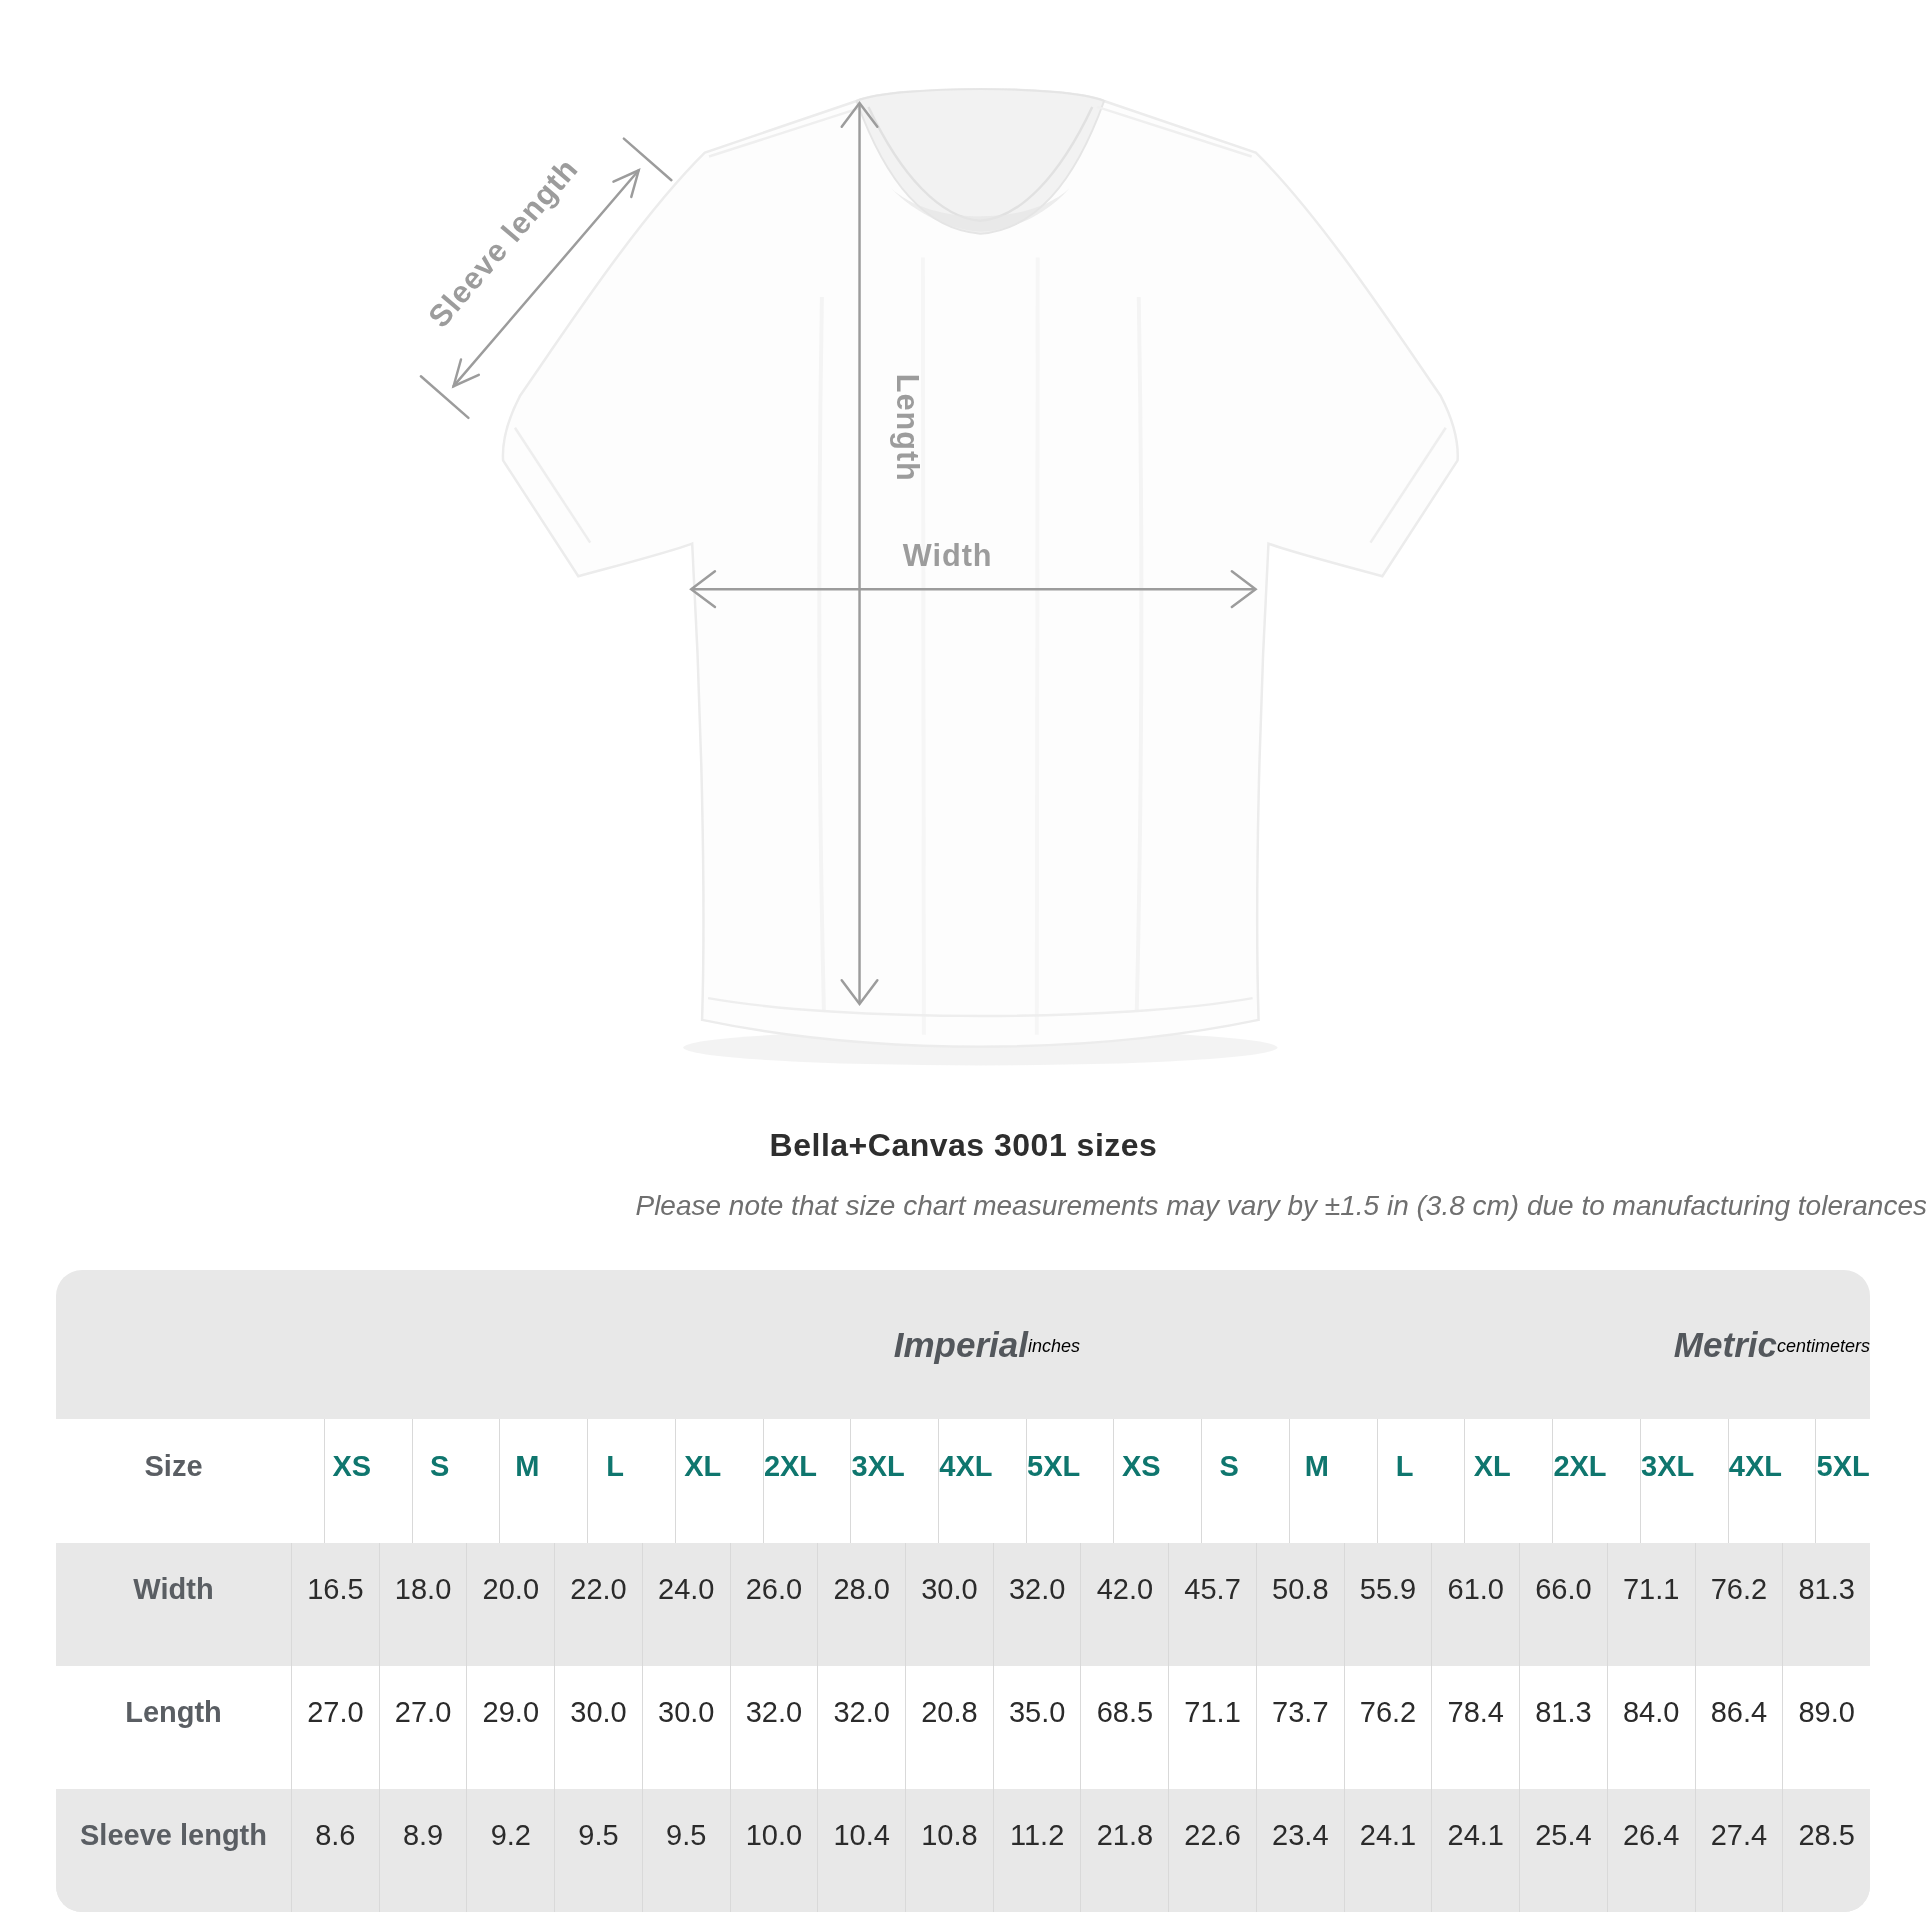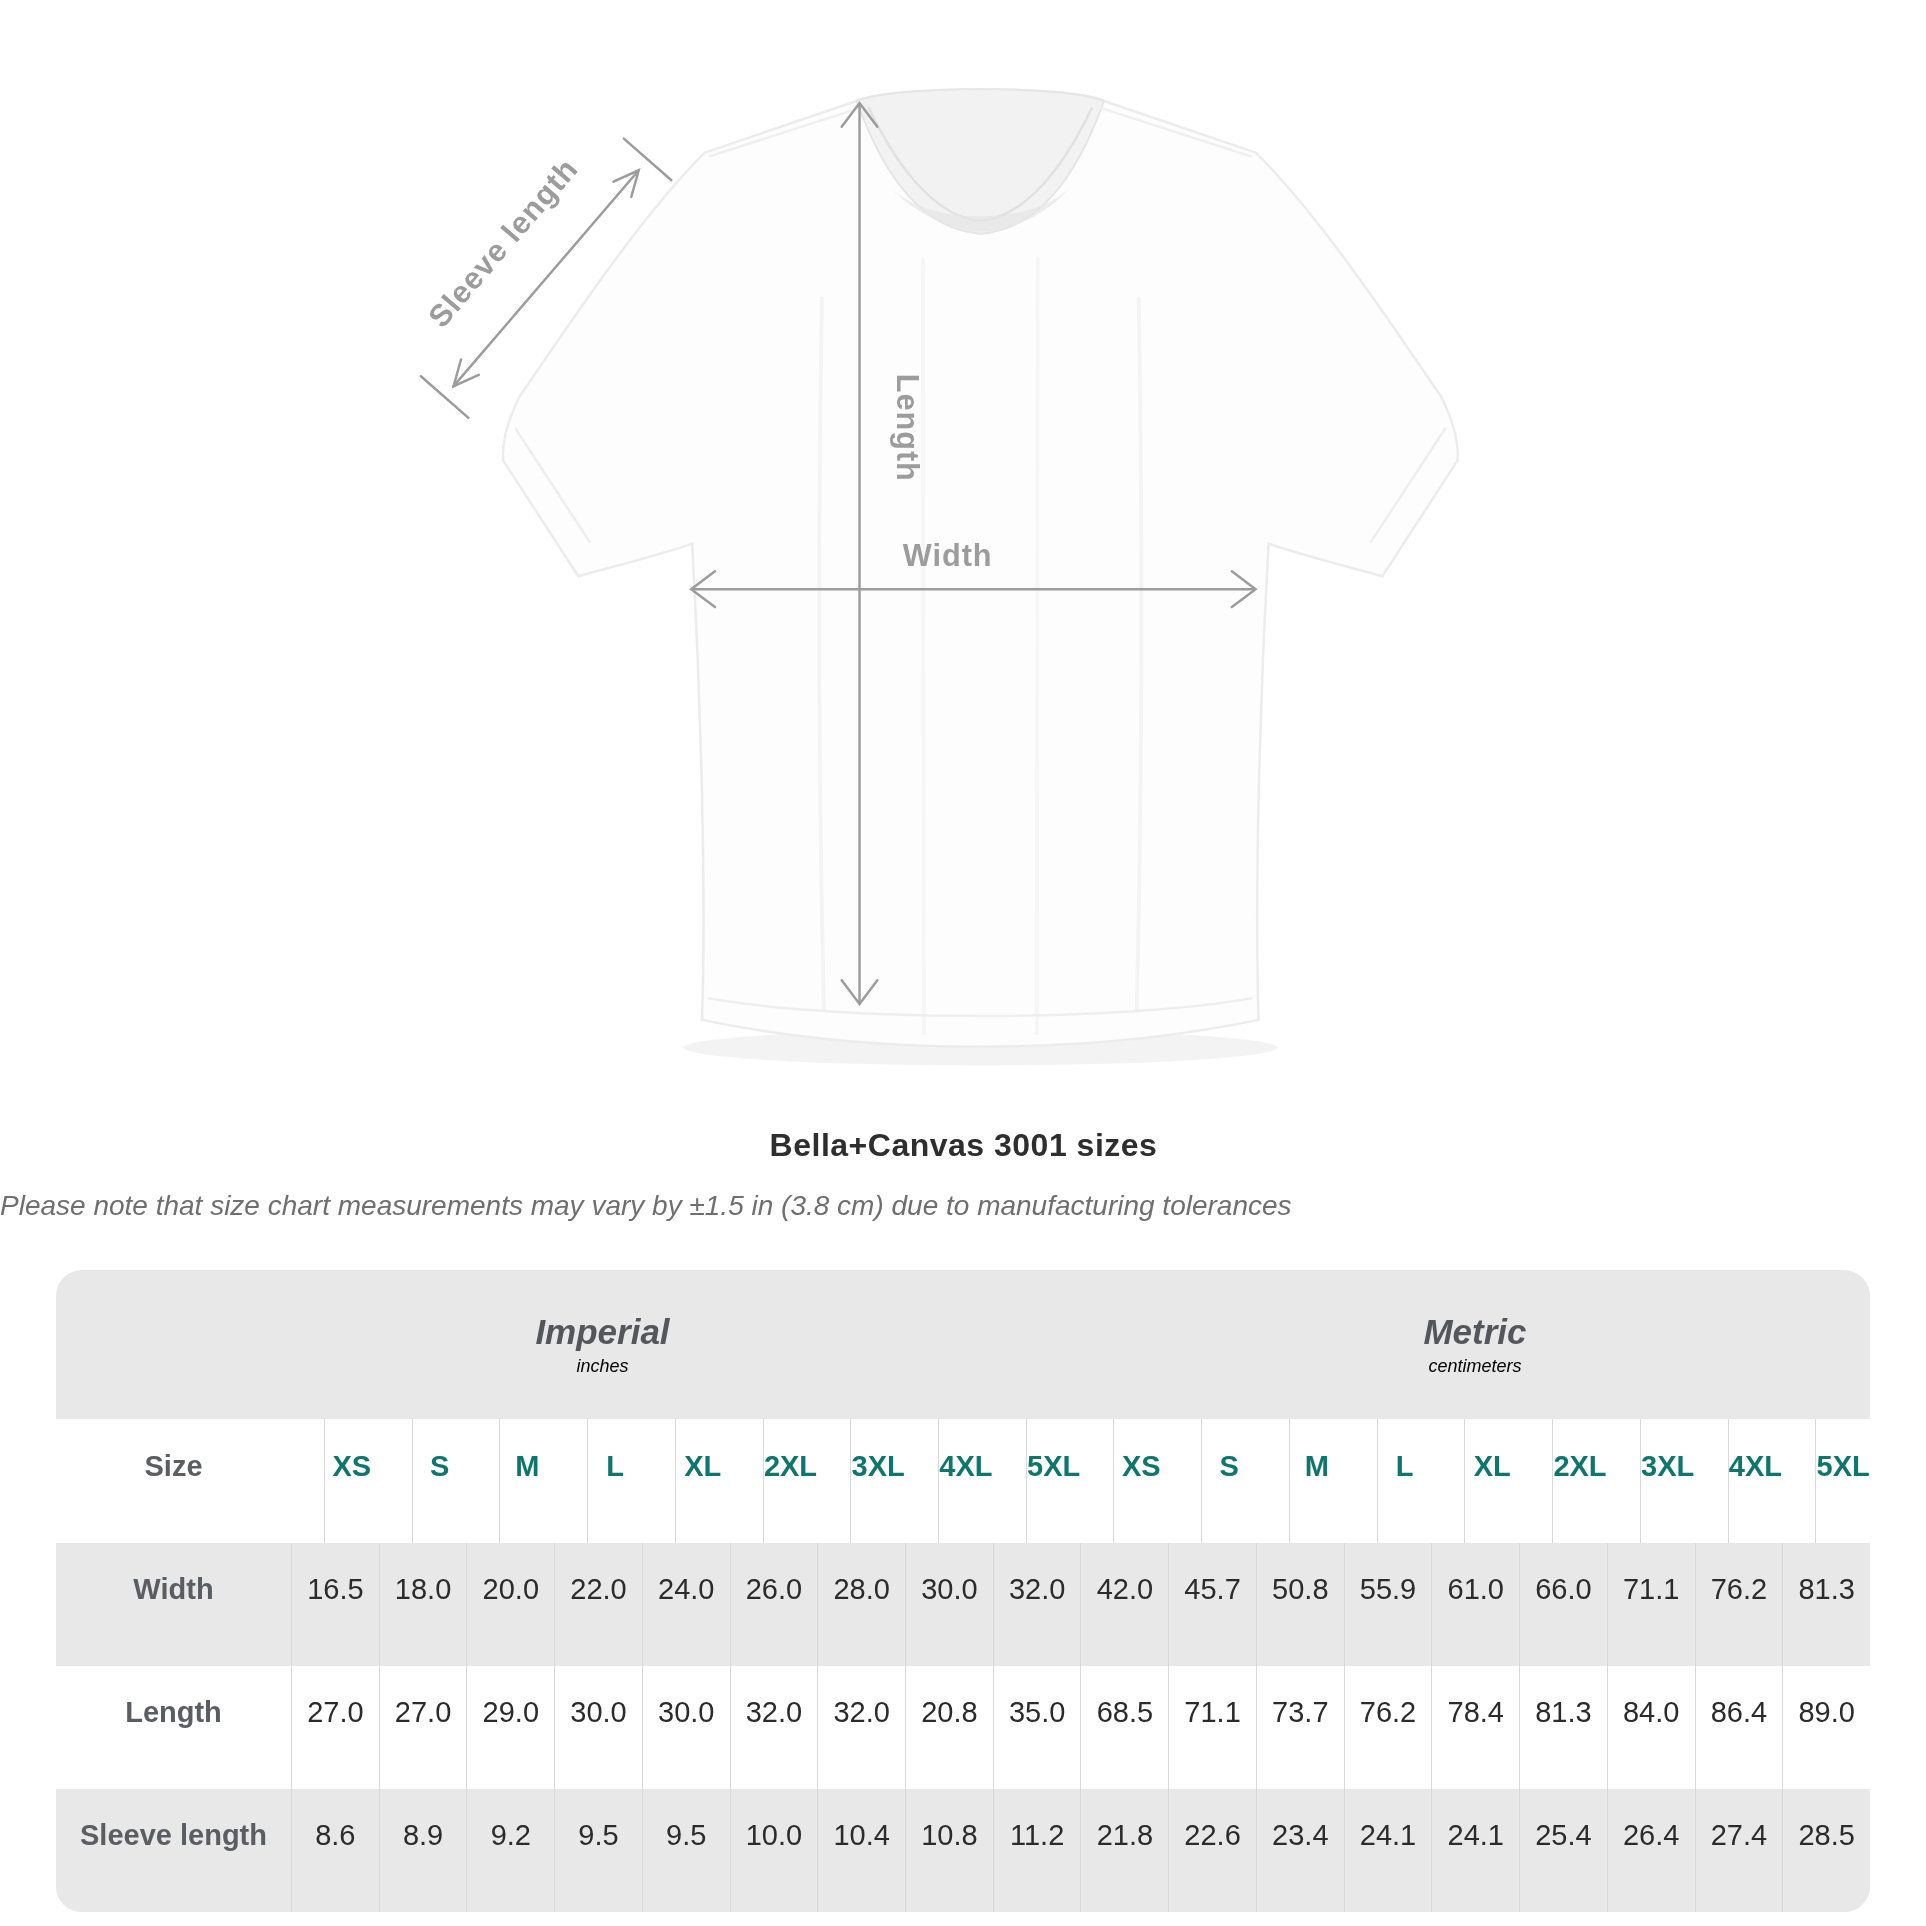--- a/index.html
+++ b/index.html
@@ -7,29 +7,29 @@
     position:relative;width:1927px;height:1927px;background:#ffffff;overflow:hidden;
     font-family:"Liberation Sans",sans-serif;
   }
   .shirt-svg{position:absolute;left:0;top:0;}
   .ann-label{font-family:"Liberation Sans",sans-serif;font-weight:bold;font-size:31px;fill:#9c9c9c;letter-spacing:1px;}
   .page-title{
     position:absolute;left:0;top:1127px;width:100%;text-align:center;
     font-size:32px;font-weight:bold;color:#2e2e2e;margin:0;letter-spacing:0.5px;
   }
   .page-subtitle{
-    position:absolute;left:0;top:1190px;width:100%;text-align:left;
+    position:absolute;left:0;top:1190px;width:100%;text-align:right;
     font-size:28px;font-style:italic;color:#6f6f6f;margin:0;
   }
   .table-card{
     position:absolute;left:56px;top:1270px;width:1814px;height:642px;
     background:#e8e8e8;border-radius:26px;overflow:hidden;
   }
   .group-headers{display:flex;height:149px;}
-  .group{display:flex;flex-direction:column;align-items:center;justify-content:center;}
+  .group{display:flex;flex-direction:row;align-items:center;justify-content:flex-end;}
   .group-imperial{width:1024px;padding-left:69px;box-sizing:border-box;}
   .group-metric{flex:1;}
   .group-name{font-size:35px;font-weight:bold;font-style:italic;color:#53575c;}
   .group-unit{font-size:18px;font-style:italic;color:#000000;margin-top:4px;}
   .grid{position:absolute;left:0;top:149px;right:0;bottom:0;display:flex;flex-direction:column;}
   .t-row{display:grid;grid-template-columns:235px repeat(18,1fr);}
   .row-header{height:124px;gap:33px;}
   .t-row.row-data{flex:1;}
   .row-white{background:#ffffff;}
   .row-gray{background:#e8e8e8;}

